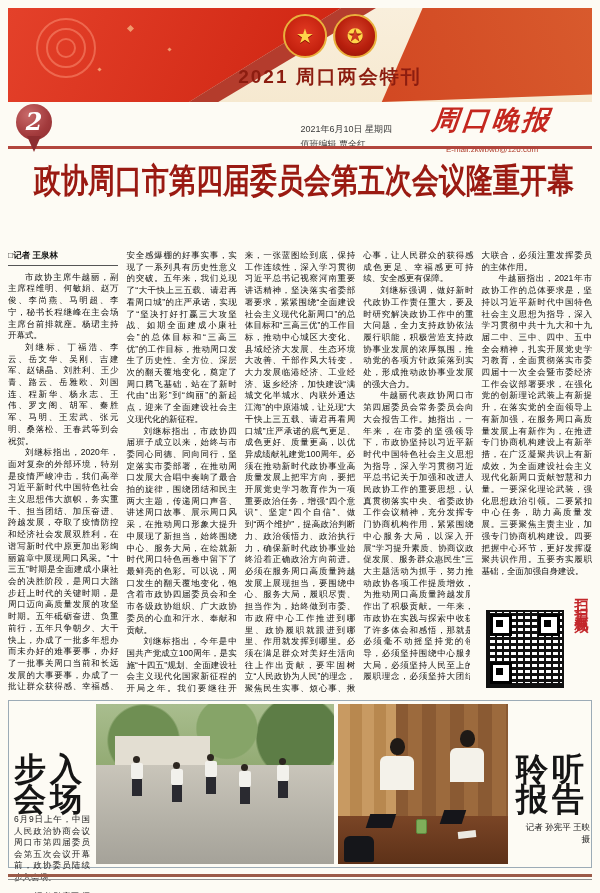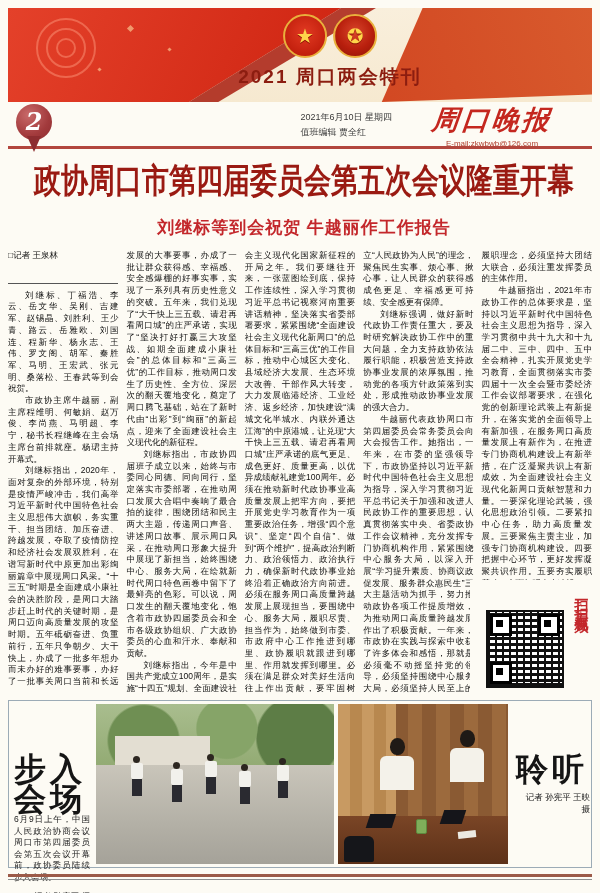--- a/index.html
+++ b/index.html
@@ -37,41 +37,41 @@
   .masthead{position:absolute;left:8px;top:102px;right:8px;height:46px;}
   .page-pin{position:absolute;left:8px;top:0;width:38px;height:50px;z-index:3;}
   .pin-circle{position:absolute;left:0;top:0;width:36px;height:36px;border-radius:50%;
           background:radial-gradient(circle at 35% 30%,#c96a6a,#a23a3c 60%,#8d2d30);}
   .pin-tail{position:absolute;left:11px;top:32px;width:0;height:0;
           border-left:7px solid transparent;border-right:7px solid transparent;
           border-top:16px solid #8d2d30;}
   .pin-num{position:absolute;left:0;top:3px;width:36px;text-align:center;
           font-family:"DejaVu Serif",serif;font-style:italic;font-weight:bold;
           font-size:24px;color:#fff;}
-  .date-block{position:absolute;right:200px;top:8px;text-align:left;font-size:9px;color:#3a3a3a;line-height:15px;}
+  .date-block{position:absolute;right:200px;top:20px;text-align:left;font-size:9px;color:#3a3a3a;line-height:15px;}
   .paper-logo{position:absolute;right:10px;top:0px;width:180px;text-align:center;}
   .paper-name{font-family:"DejaVu Serif",serif;font-weight:bold;font-style:italic;
           font-size:27px;color:#c4271f;letter-spacing:3px;transform:skew(-6deg);display:inline-block;}
-  .paper-email{font-size:8px;color:#b0402f;margin-top:1px;}
+  .paper-email{font-size:8px;color:#b0402f;margin-top:7px;}
   .mast-rule{position:absolute;left:8px;right:8px;top:146px;border-top:3px solid #b2463d;z-index:1;}
 
   
   .headline-wrap{position:absolute;left:16px;right:8px;top:158px;text-align:center;}
   .headline-main{font-family:"Liberation Serif","DejaVu Serif",serif;font-weight:900;
           font-size:27px;letter-spacing:0px;color:#9a1a12;white-space:nowrap;
           transform:scaleY(1.25);transform-origin:top center;}
   .headline-sub{margin-top:22px;font-size:17px;font-weight:bold;color:#c3272b;letter-spacing:1px;}
 
   
   .article{position:absolute;left:8px;right:8px;top:250px;height:446px;
           column-count:5;column-gap:8px;column-fill:auto;overflow:hidden;
           font-size:8.5px;line-height:11.7px;text-align:justify;color:#111;}
   .article p{margin:0;text-indent:2em;}
-  .byline{font-weight:normal;text-indent:0 !important;margin-bottom:6px !important;
-          border-bottom:1px solid #555;padding-bottom:21px;}
+  .byline{font-weight:bold;text-indent:0 !important;margin-bottom:6px !important;
+          border-bottom:1px solid #555;padding-bottom:3px;}
 
   
   .qr-block{position:absolute;right:0;bottom:4px;width:122px;height:112px;
           background:#fdfbf4;display:flex;align-items:flex-end;justify-content:flex-end;gap:8px;z-index:2;}
   .qr-code{position:relative;width:74px;height:74px;background:#fff;border:2px solid #111;
           margin-bottom:4px;
           background-image:
             repeating-linear-gradient(0deg,#111 0 3px,transparent 3px 6px),
             repeating-linear-gradient(90deg,#111 0 2px,transparent 2px 7px);
           background-size:70px 70px;}
@@ -166,28 +166,27 @@
   </div>
   <div class="page-pin" style="position:absolute;left:16px;top:104px;">
     <div class="pin-circle"></div>
     <div class="pin-tail"></div>
     <div class="pin-num">2</div>
   </div>
   <div class="mast-rule"></div>
 
   <div class="headline-wrap">
     <div class="headline-main">政协周口市第四届委员会第五次会议隆重开幕</div>
-    <div class="headline-sub">刘继标等到会祝贺  牛越丽作工作报告</div>
   </div>
 
   <div class="article">
     <p class="byline">□记者 王泉林</p>
     <div id="paragraphs">
+        <p>市政协主席牛越丽，副主席程维明、何敏娟、赵万俊、李尚燕、马明超、李宁，秘书长程继峰在主会场主席台前排就座。杨珺主持开幕式。</p>
         <p>刘继标、丁福浩、李云、岳文华、吴刚、吉建军、赵锡晶、刘胜利、王少青、路云、岳雅欧、刘国连、程新华、杨永志、王伟、罗文阁、胡军、秦胜军、马明、王宏武、张元明、桑落松、王春武等到会祝贺。</p>
-        <p>市政协主席牛越丽，副主席程维明、何敏娟、赵万俊、李尚燕、马明超、李宁，秘书长程继峰在主会场主席台前排就座。杨珺主持开幕式。</p>
         <p>刘继标指出，2020年，面对复杂的外部环境，特别是疫情严峻冲击，我们高举习近平新时代中国特色社会主义思想伟大旗帜，务实重干、担当团结、加压奋进、跨越发展，夺取了疫情防控和经济社会发展双胜利，在谱写新时代中原更加出彩绚丽篇章中展现周口风采。“十三五”时期是全面建成小康社会的决胜阶段，是周口大踏步赶上时代的关键时期，是周口迈向高质量发展的攻坚时期。五年砥砺奋进、负重前行，五年只争朝夕、大干快上，办成了一批多年想办而未办好的难事要事，办好了一批事关周口当前和长远发展的大事要事，办成了一批让群众获得感、幸福感、安全感爆棚的好事实事，实现了一系列具有历史性意义的突破。五年来，我们兑现了“大干快上三五载、请君再看周口城”的庄严承诺，实现了“坚决打好打赢三大攻坚战、如期全面建成小康社会”的总体目标和“三高三优”的工作目标，推动周口发生了历史性、全方位、深层次的翻天覆地变化，奠定了周口腾飞基础，站在了新时代由“出彩”到“绚丽”的新起点，迎来了全面建设社会主义现代化的新征程。</p>
         <p>刘继标指出，市政协四届班子成立以来，始终与市委同心同德、同向同行，坚定落实市委部署，在推动周口发展大合唱中奏响了最合拍的旋律，围绕团结和民主两大主题，传递周口声音、讲述周口故事、展示周口风采，在推动周口形象大提升中展现了新担当，始终围绕中心、服务大局，在绘就新时代周口特色画卷中留下了最鲜亮的色彩。可以说，周口发生的翻天覆地变化，饱含着市政协四届委员会和全市各级政协组织、广大政协委员的心血和汗水、奉献和贡献。</p>
         <p>刘继标指出，今年是中国共产党成立100周年，是实施“十四五”规划、全面建设社会主义现代化国家新征程的开局之年。我们要继往开来，一张蓝图绘到底，保持工作连续性，深入学习贯彻习近平总书记视察河南重要讲话精神，坚决落实省委部署要求，紧紧围绕“全面建设社会主义现代化新周口”的总体目标和“三高三优”的工作目标，推动中心城区大变化、县域经济大发展、生态环境大改善、干部作风大转变，大力发展临港经济、工业经济、返乡经济，加快建设“满城文化半城水、内联外通达江海”的中原港城，让兑现“大干快上三五载、请君再看周口城”庄严承诺的底气更足、成色更好、质量更高，以优异成绩献礼建党100周年。必须在推动新时代政协事业高质量发展上把牢方向，要把开展党史学习教育作为一项重要政治任务，增强“四个意识”、坚定“四个自信”、做到“两个维护”，提高政治判断力、政治领悟力、政治执行力，确保新时代政协事业始终沿着正确政治方向前进。必须在服务周口高质量跨越发展上展现担当，要围绕中心、服务大局，履职尽责、担当作为，始终做到市委、市政府中心工作推进到哪里、政协履职就跟进到哪里、作用就发挥到哪里。必须在满足群众对美好生活向往上作出贡献，要牢固树立“人民政协为人民”的理念，聚焦民生实事、烦心事、揪心事，让人民群众的获得感成色更足、幸福感更可持续、安全感更有保障。</p>
         <p>刘继标强调，做好新时代政协工作责任重大，要及时研究解决政协工作中的重大问题，全力支持政协依法履行职能，积极营造支持政协事业发展的浓厚氛围，推动党的各项方针政策落到实处，形成推动政协事业发展的强大合力。</p>
         <p>牛越丽代表政协周口市第四届委员会常务委员会向大会报告工作。她指出，一年来，在市委的坚强领导下，市政协坚持以习近平新时代中国特色社会主义思想为指导，深入学习贯彻习近平总书记关于加强和改进人民政协工作的重要思想，认真贯彻落实中央、省委政协工作会议精神，充分发挥专门协商机构作用，紧紧围绕中心服务大局，以深入开展“学习提升素质、协商议政促发展、服务群众惠民生”三大主题活动为抓手，努力推动政协各项工作提质增效，为推动周口高质量跨越发展作出了积极贡献。一年来，市政协在实践与探索中收获了许多体会和感悟，那就是必须毫不动摇坚持党的领导，必须坚持围绕中心服务大局，必须坚持人民至上的履职理念，必须坚持大团结大联合，必须注重发挥委员的主体作用。</p>
         <p>牛越丽指出，2021年市政协工作的总体要求是，坚持以习近平新时代中国特色社会主义思想为指导，深入学习贯彻中共十九大和十九届二中、三中、四中、五中全会精神，扎实开展党史学习教育，全面贯彻落实市委四届十一次全会暨市委经济工作会议部署要求，在强化党的创新理论武装上有新提升，在落实党的全面领导上有新加强，在服务周口高质量发展上有新作为，在推进专门协商机构建设上有新举措，在广泛凝聚共识上有新成效，为全面建设社会主义现代化新周口贡献智慧和力量。一要深化理论武装，强化思想政治引领。二要紧扣中心任务，助力高质量发展。三要聚焦主责主业，加强专门协商机构建设。四要把握中心环节，更好发挥凝聚共识作用。五要夯实履职基础，全面加强自身建设。</p>
       </div>
     <div class="qr-block">
       <div class="qr-code">
         <div class="qr-eye tl"></div>
@@ -255,20 +254,21 @@
       <div class="p2-laptop" style="left:30px;bottom:36px;"></div>
       <div class="p2-laptop" style="left:104px;bottom:40px;width:22px;"></div>
       <div class="p2-cup" style="left:78px;bottom:30px;"></div>
       <div class="p2-paper" style="left:120px;bottom:26px;"></div>
       <div class="p2-chair" style="left:6px;bottom:2px;"></div>
     </div>
 
     <div class="cap-block right">
       <div class="photo-title">
         <div>聆听</div>
+        <div>报告</div>
       </div>
       <div class="photo-credit">记者 孙宪平 王映 摄</div>
     </div>
   </div>
 
   <div class="footer-rules">
     <div class="fr1"></div>
     <div class="fr2"></div>
   </div>
 

